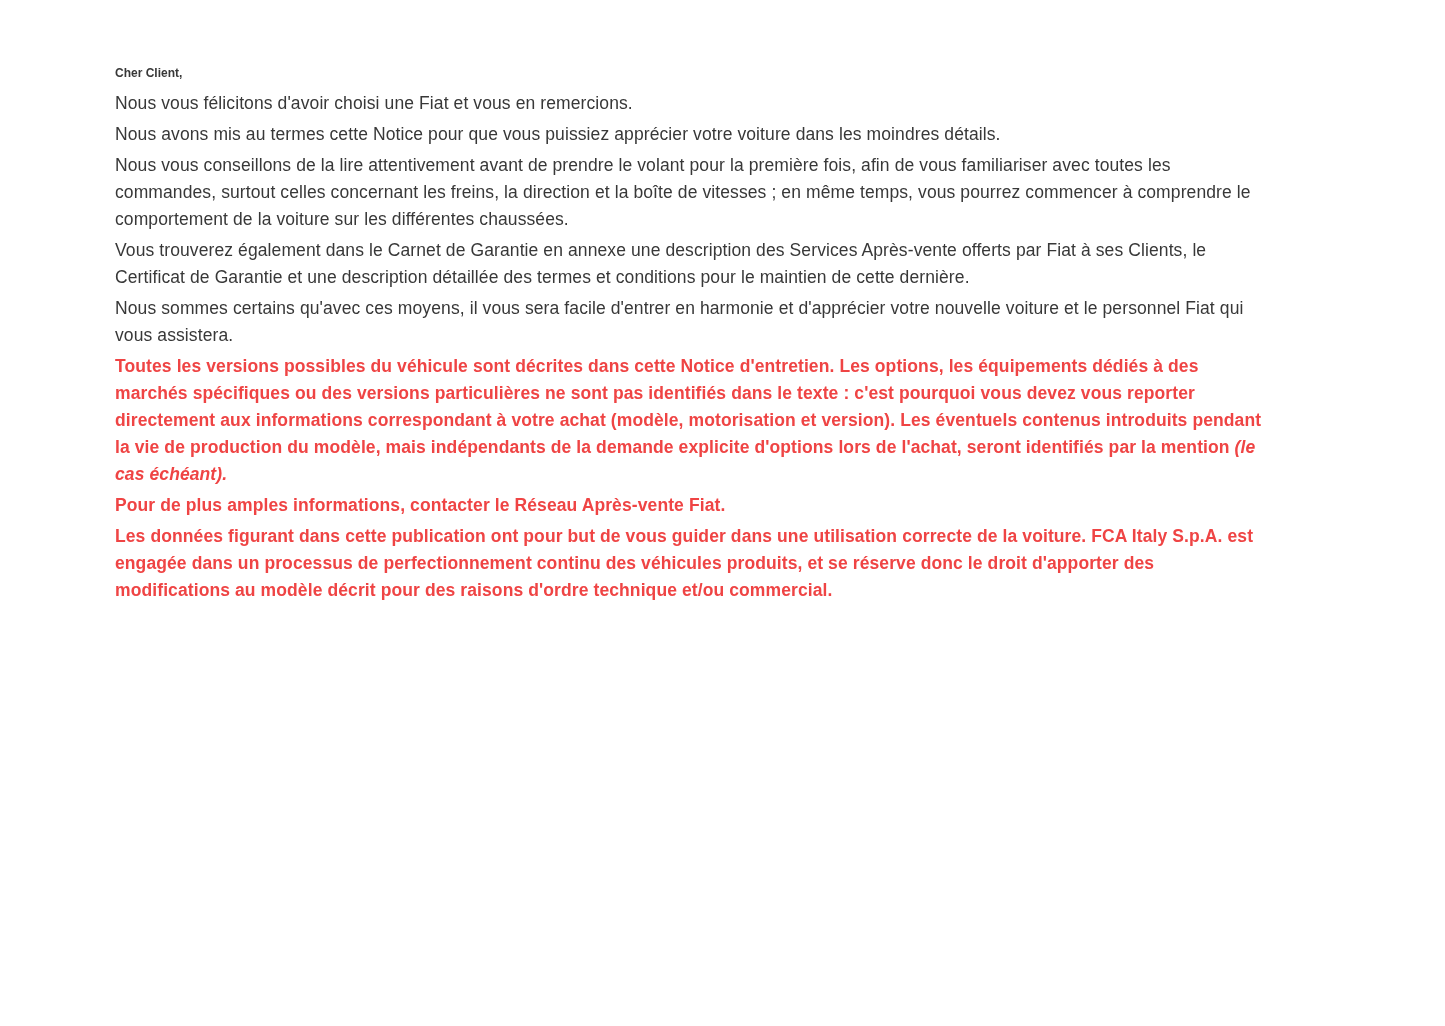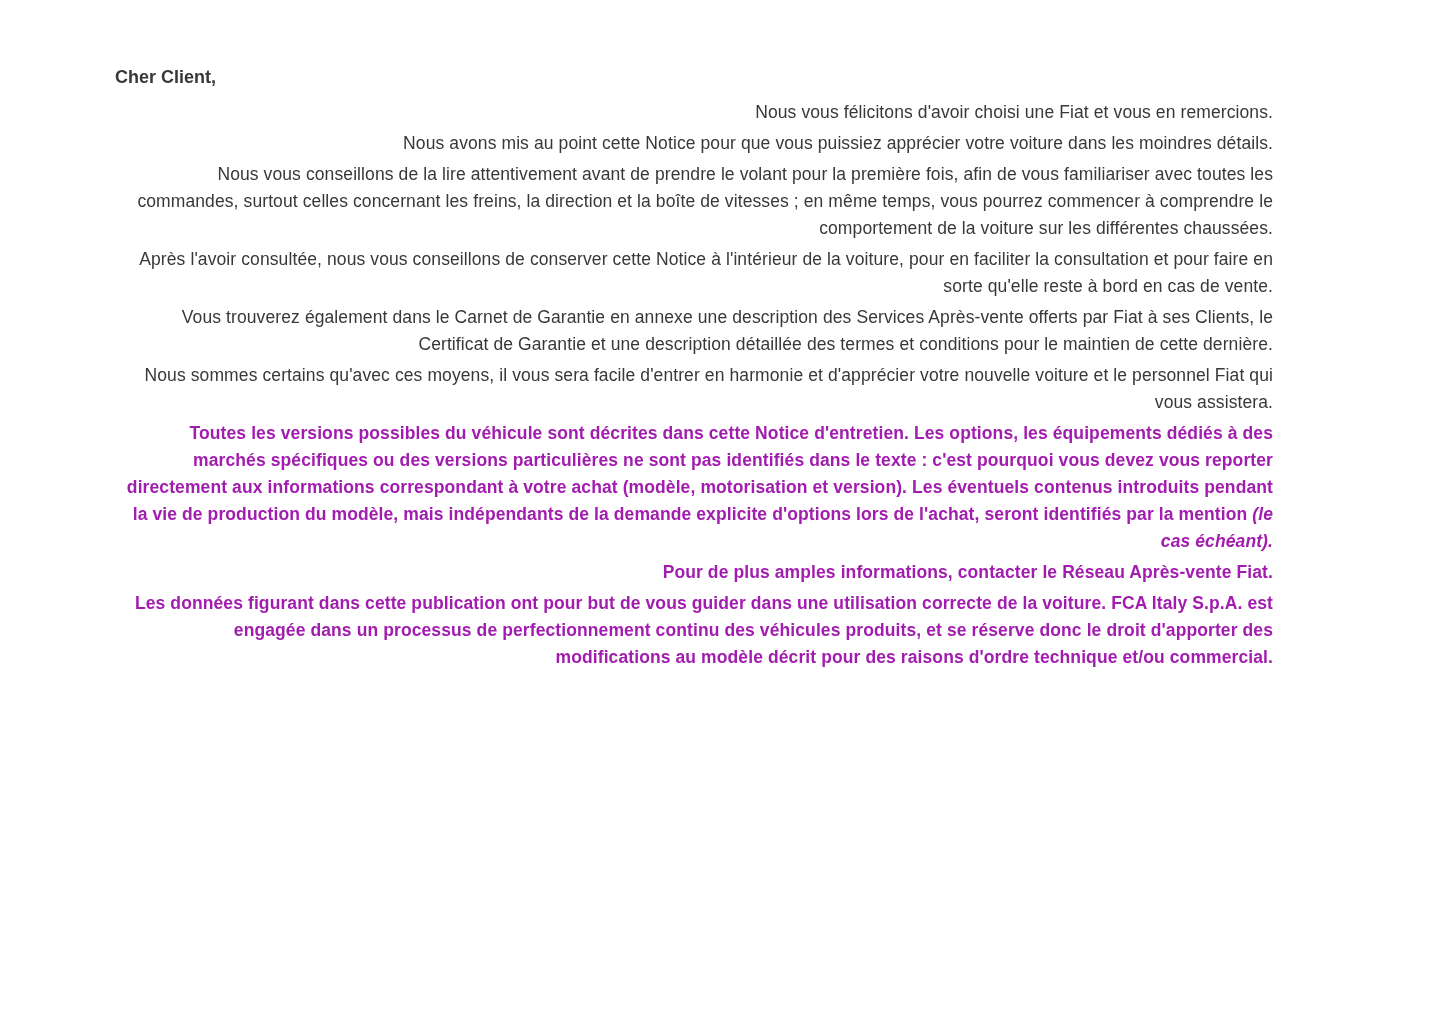--- a/index.html
+++ b/index.html
@@ -13,56 +13,54 @@
     height: 1026px;
     font-family: "Liberation Sans", "DejaVu Sans", sans-serif;
     color: #383838;
     overflow: hidden;
   }
   .page {
     padding: 64px 172px 0 115px; 
   }
   .salutation {
     font-weight: bold;
-    font-size: 18px;
+    font-size: 12px;
     margin: 0 0 8px 0;
     line-height: 1.5;
   }
   p.para {
     font-size: 17.5px;
     line-height: 27px;
     margin: 0 0 4px 0;
     letter-spacing: 0.1px;
-    text-align: right;
   }
   p.para-bold {
     font-weight: bold;
-    color: #a21caf;
+    color: #ef4444;
   }
   .italic-tail {
     font-style: italic;
     font-weight: bold;
   }
 </style>
 </head>
 <body>
 
 <div class="page">
 
   <p class="salutation">Cher Client,</p>
 
   <p class="para">Nous vous félicitons d'avoir choisi une Fiat et vous en remercions.</p>
 
-  <p class="para">Nous avons mis au point cette Notice pour que vous puissiez apprécier votre voiture dans les moindres détails.</p>
+  <p class="para">Nous avons mis au termes cette Notice pour que vous puissiez apprécier votre voiture dans les moindres détails.</p>
 
 
   <p class="para">Nous vous conseillons de la lire attentivement avant de prendre le volant pour la première fois, afin de vous familiariser avec toutes les commandes, surtout celles concernant les freins, la direction et la boîte de vitesses ; en même temps, vous pourrez commencer à comprendre le comportement de la voiture sur les différentes chaussées.</p>
 
 
-  <p class="para">Après l'avoir consultée, nous vous conseillons de conserver cette Notice à l'intérieur de la voiture, pour en faciliter la consultation et pour faire en sorte qu'elle reste à bord en cas de vente.</p>
 
   <p class="para">Vous trouverez également dans le Carnet de Garantie en annexe une description des Services Après-vente offerts par Fiat à ses Clients, le Certificat de Garantie et une description détaillée des termes et conditions pour le maintien de cette dernière.</p>
 
   <p class="para">Nous sommes certains qu'avec ces moyens, il vous sera facile d'entrer en harmonie et d'apprécier votre nouvelle voiture et le personnel Fiat qui vous assistera.</p>
 
 
   <p class="para para-bold"><span>Toutes les versions possibles du véhicule sont décrites dans cette Notice d'entretien. Les options, les équipements dédiés à des marchés spécifiques ou des versions particulières ne sont pas identifiés dans le texte : c'est pourquoi vous devez vous reporter directement aux informations correspondant à votre achat (modèle, motorisation et version). Les éventuels contenus introduits pendant la vie de production du modèle, mais indépendants de la demande explicite d'options lors de l'achat, seront identifiés par la mention </span><span class="italic-tail">(le cas échéant).</span></p>
 
   <p class="para para-bold">Pour de plus amples informations, contacter le Réseau Après-vente Fiat.</p>
 

